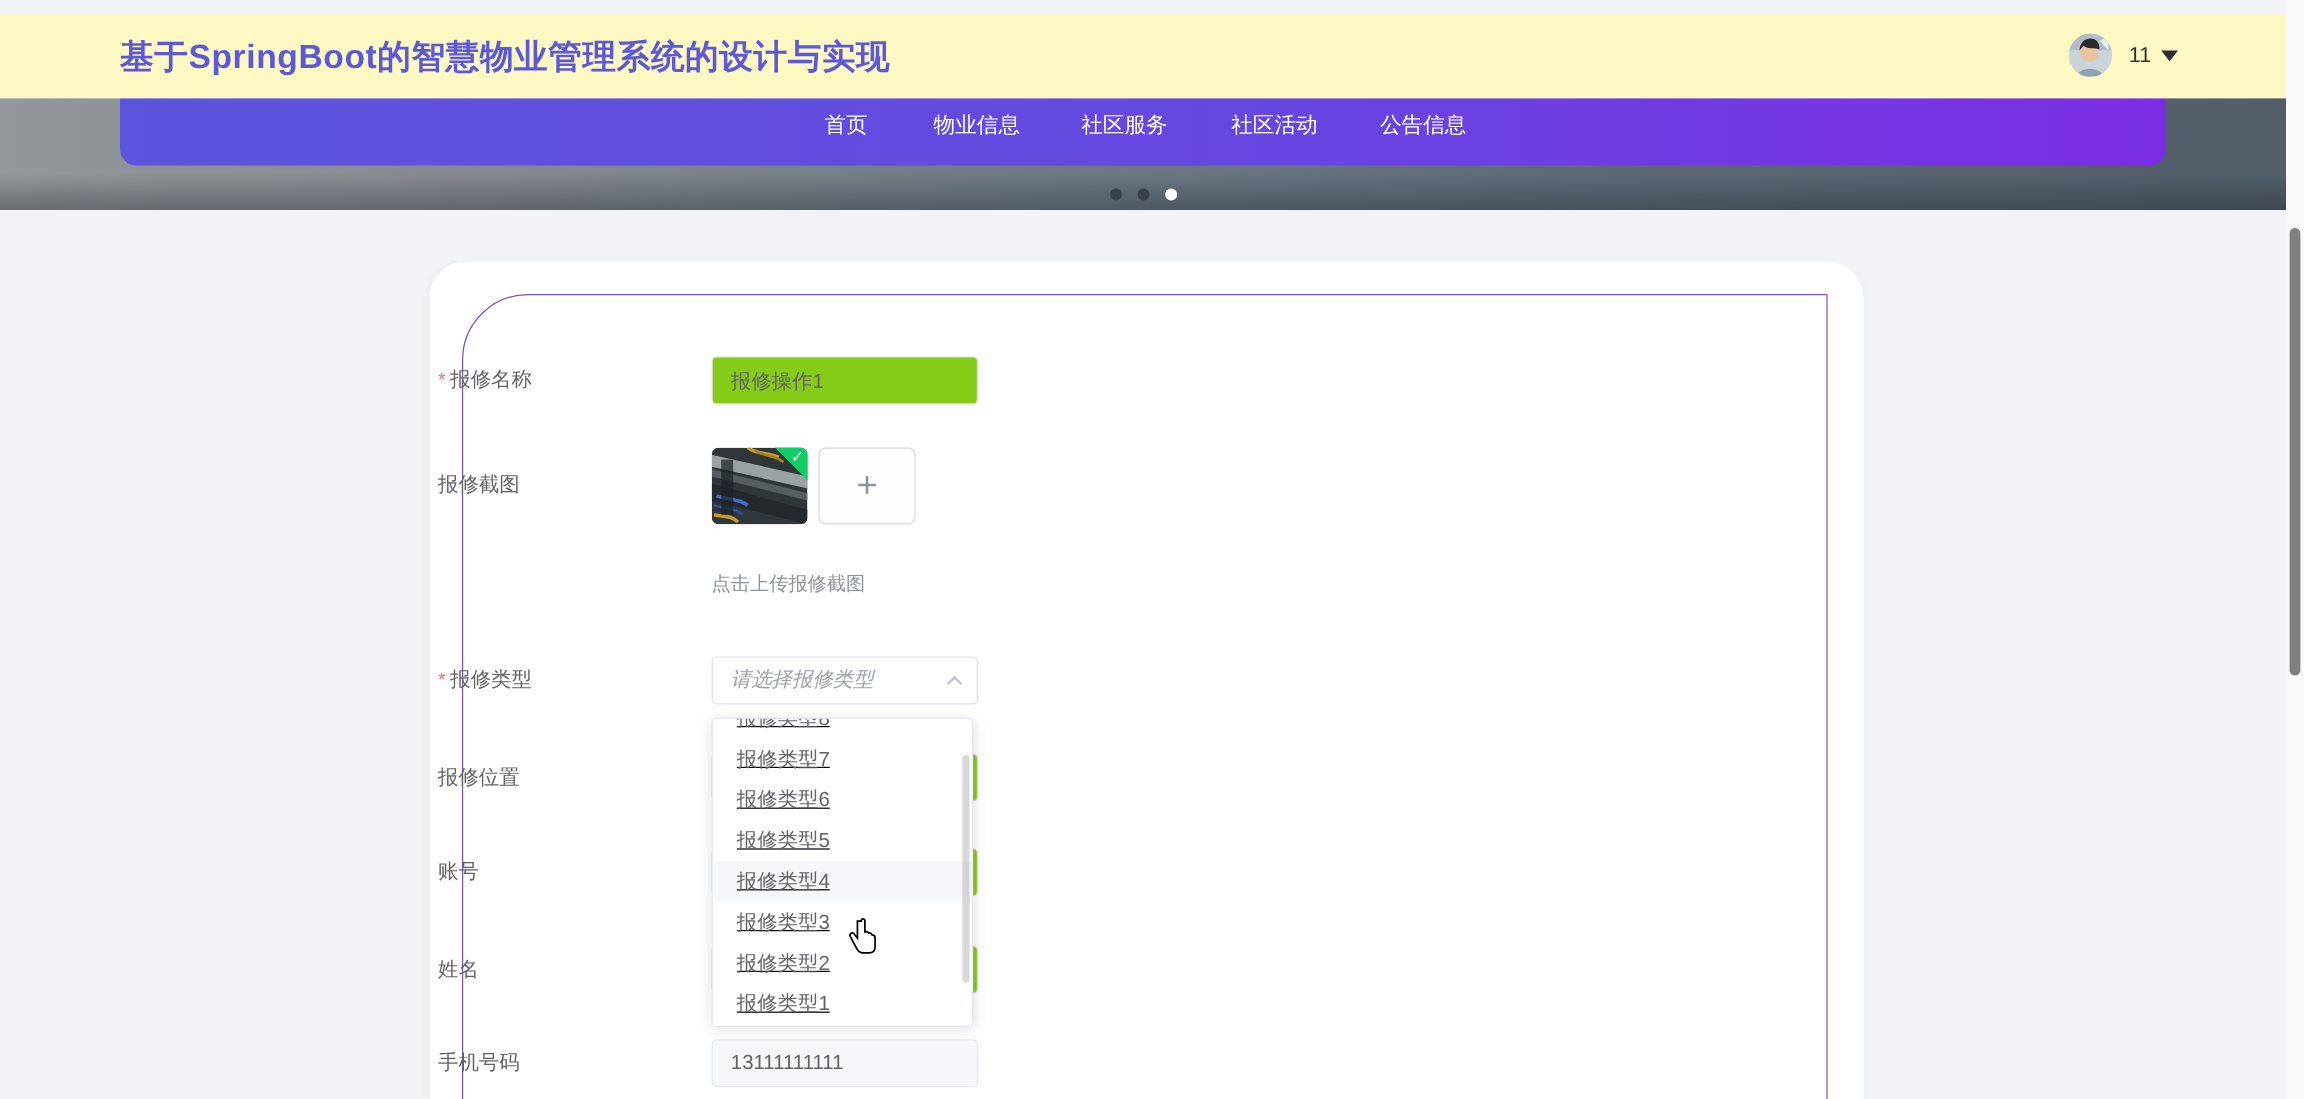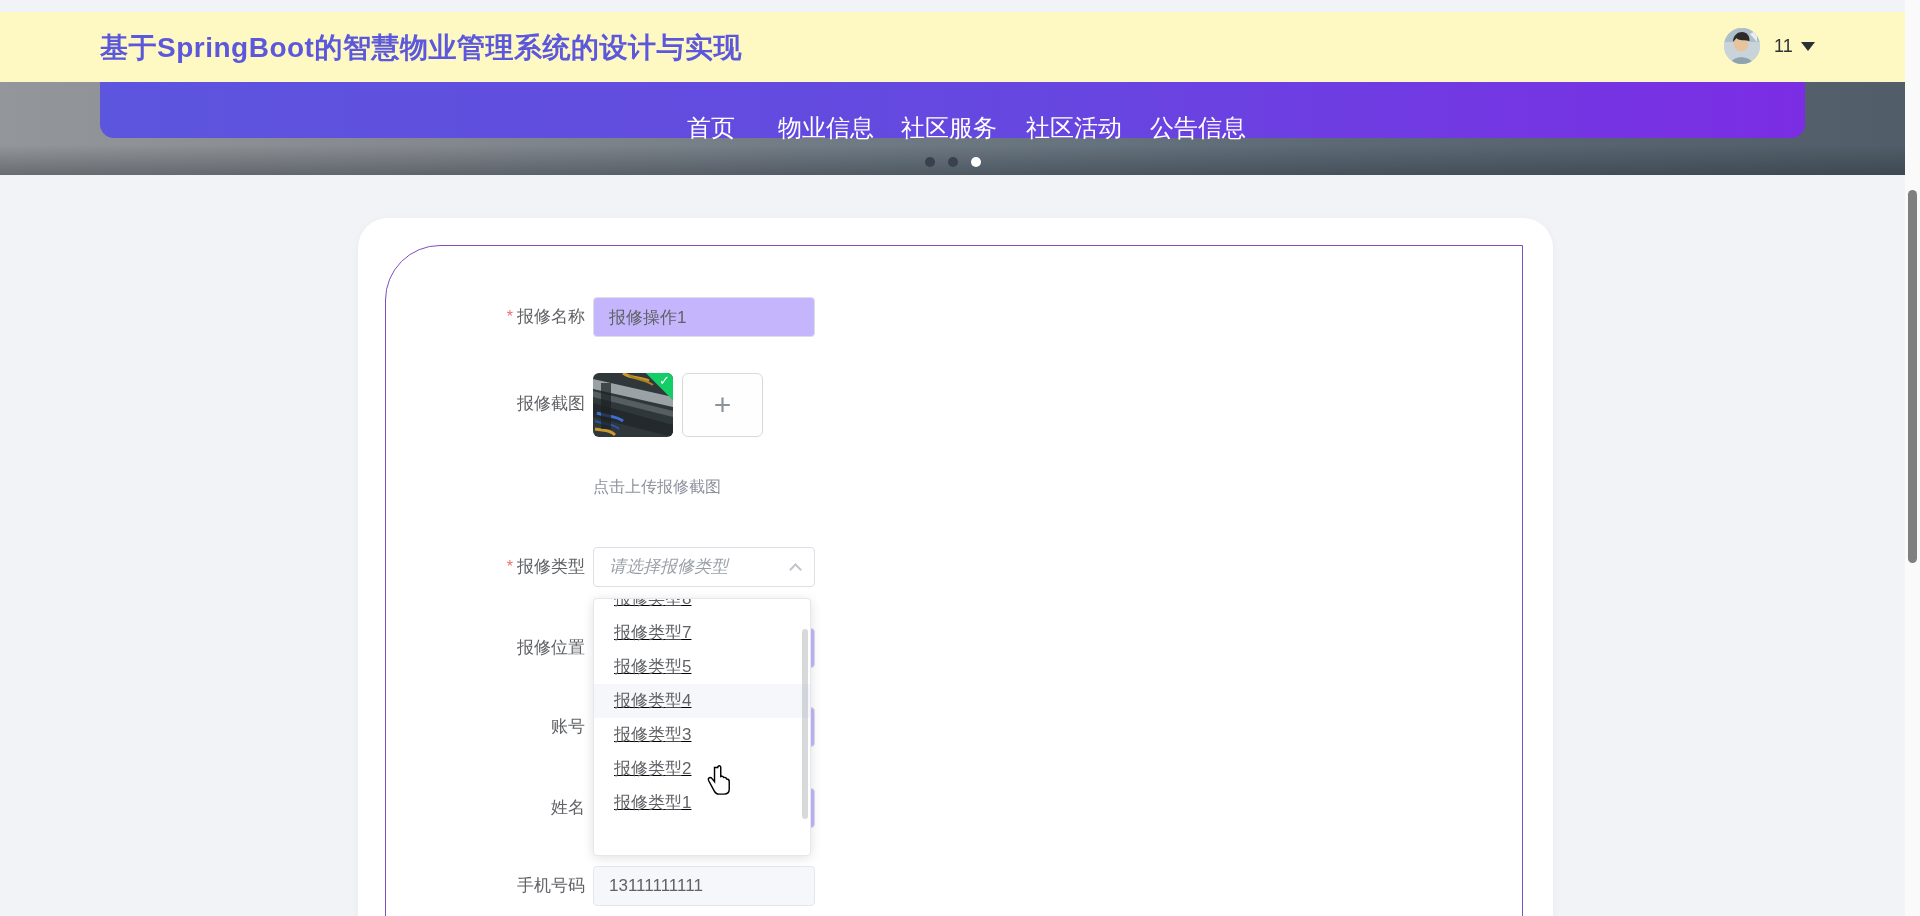--- a/index.html
+++ b/index.html
@@ -14,40 +14,40 @@
   .user-name { margin-left:14px; font-size:18px; color:#303133; }
   .caret-down { margin-left:8px; width:0; height:0; border-left:7px solid transparent; border-right:7px solid transparent; border-top:9px solid #2b2f36; }
 
   
   .banner { position:absolute; left:0; top:70px; width:1905px; height:105px; overflow:hidden;
             background:linear-gradient(90deg,#93969a 0%,#85898f 22%,#6f7a84 45%,#5d6a76 70%,#515d68 100%); }
   .banner::after { content:""; position:absolute; left:0; bottom:0; width:100%; height:30px;
             background:linear-gradient(180deg, rgba(0,0,0,0), rgba(25,32,40,.35)); }
   .navbar { position:absolute; left:100px; top:0; width:1705px; height:68px; border-radius:14px;
             background:linear-gradient(90deg,#5c55dd 0%,#6647e0 55%,#7b2de4 100%); z-index:2; }
-  .nav-item { position:absolute; top:0; height:84px; line-height:68px; color:#ffffff; font-size:24px; cursor:pointer; white-space:nowrap;margin-top:24px; }
+  .nav-item { position:absolute; top:0; height:84px; line-height:68px; color:#ffffff; font-size:18px; cursor:pointer; white-space:nowrap; }
   .dots { position:absolute; left:925px; bottom:8px; display:flex; gap:13px; z-index:3; }
   .dot { width:10px; height:10px; border-radius:50%; background:#38414c; }
   .dot.active { background:#ffffff; }
 
   
   .scrollbar-track { position:absolute; right:0; top:0; width:15px; height:916px; background:#fafafa; z-index:20; }
   .scrollbar-thumb { position:absolute; left:3px; top:190px; width:9px; height:373px; border-radius:5px; background:#7f7f7f; }
 
   
   .card { position:absolute; left:358px; top:218px; width:1195px; height:698px; background:#ffffff;
           border-radius:30px 30px 0 0; box-shadow:0 2px 10px rgba(0,0,0,.04); }
   .form-outline { position:absolute; left:385px; top:245px; width:1138px; height:700px;
           border:1px solid #7d4fc0; border-radius:55px 0 0 0; background:transparent; }
 
-  .f-label { position:absolute; left:365px; width:220px; height:40px; line-height:40px; text-align:right;
+  .f-label { position:absolute; left:365px; width:220px; height:40px; line-height:40px; text-align:left;
              font-size:17px; color:#606266; }
   .req { color:#f56c6c; margin-right:4px; font-size:16px; }
   .f-input { position:absolute; left:593px; width:222px; height:40px; border:1px solid #dcdfe6; border-radius:4px;
-             background:#c4b5fd; font-size:17px; color:#606266; padding:0 15px; outline:none;
+             background:#84cc16; font-size:17px; color:#606266; padding:0 15px; outline:none;
              font-family:"Liberation Sans","DejaVu Sans",sans-serif; }
   .f-input.disabled { background:#f5f7fa; border-color:#e4e7ed; }
 
   
   .thumb { position:absolute; left:593px; top:373px; width:80px; height:64px; border-radius:6px; overflow:hidden; cursor:pointer; }
   .thumb svg { display:block; }
   .badge { position:absolute; right:-26px; top:-13px; width:60px; height:30px; background:#13ce66; transform:rotate(45deg); }
   .badge-check { position:absolute; right:3px; top:0px; color:#fff; font-size:13px; z-index:2; }
   .upload-box { position:absolute; left:682px; top:373px; width:81px; height:64px; border:1px solid #d9d9d9;
                 border-radius:6px; background:#fefefe; display:flex; align-items:center; justify-content:center; cursor:pointer; }
@@ -166,20 +166,21 @@
 
 <div class="f-label" style="top:866px">
   <span>手机号码</span>
 </div>
 <input class="f-input disabled" style="top: 866px;" value="13111111111">
 
 <div class="dropdown">
   <div class="dd-list">
     <div class="dd-item">报修类型8</div>
     <div class="dd-item">报修类型7</div>
+    <div class="dd-item">报修类型6</div>
     <div class="dd-item">报修类型5</div>
     <div class="dd-item hovered">报修类型4</div>
     <div class="dd-item">报修类型3</div>
     <div class="dd-item">报修类型2</div>
     <div class="dd-item">报修类型1</div>
   </div>
   <div class="dd-scroll-thumb"></div>
 </div>
 
 <div class="cursor-hand">

